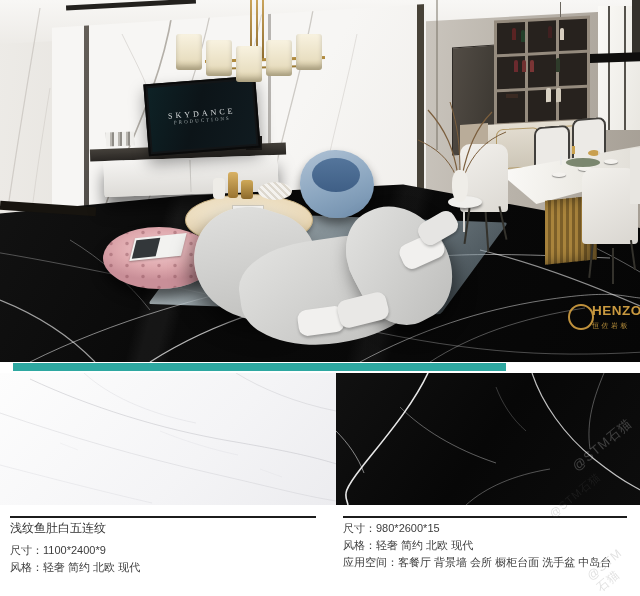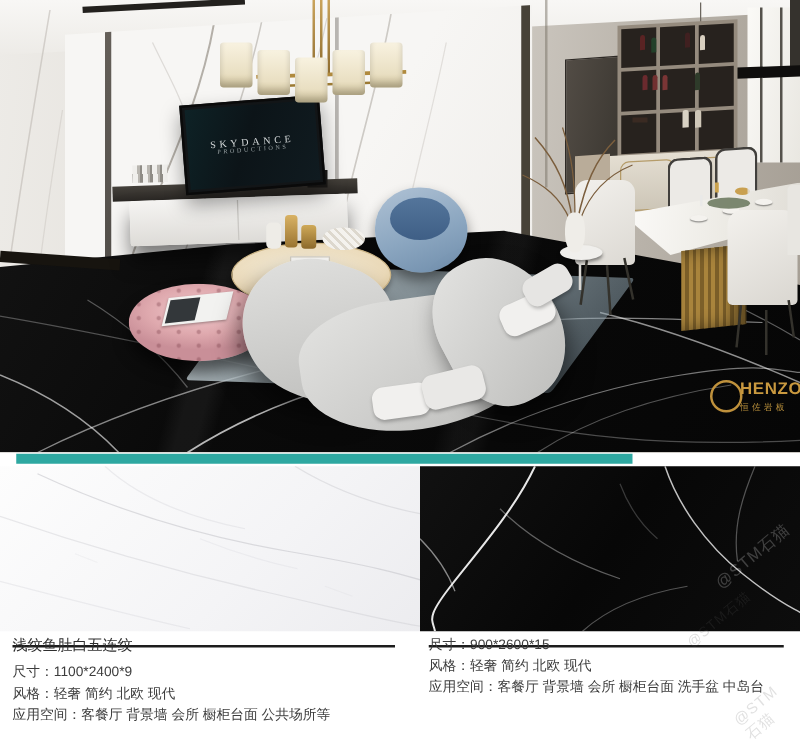--- a/index.html
+++ b/index.html
@@ -136,21 +136,21 @@
   
   .teal-divider{left:13px;top:363px;width:493px;height:8px;background:#2EA8A1;}
   .swatch-white{left:0;top:373px;width:336px;height:132px;
     background:linear-gradient(135deg,#fdfdfd,#f4f4f6 60%,#ececef);}
   .swatch-black{left:336px;top:373px;width:304px;height:132px;
     background:linear-gradient(125deg,#111111,#070707 50%,#0d0d0d);}
   
   .sep{height:2px;background:#1c1c1c;}
   .sep-left{left:10px;top:516px;width:306px;}
   .sep-right{left:343px;top:516px;width:284px;}
-  .product-card{top:508px;color:#3c3c3c;}
+  .product-card{top:520px;color:#3c3c3c;}
   .card-left{left:10px;width:326px;}
   .card-right{left:343px;width:294px;}
   .prod-name{font-size:12px;color:#2e2e2e;margin:0 0 5px 0;}
   .spec{font-size:11px;line-height:17px;white-space:nowrap;}
   
   .wm{font-size:13px;letter-spacing:1px;transform:rotate(-40deg);}
   .wm1{left:566px;top:436px;color:rgba(255,255,255,.22);}
   .wm2{left:544px;top:488px;color:rgba(90,90,90,.20);font-size:11px;}
   .wm3{left:588px;top:552px;color:rgba(120,120,120,.22);font-size:12px;}
 </style>
@@ -360,28 +360,25 @@
   <div class="a sep sep-right"></div>
 
   <div class="a product-card card-left">
     <div class="prod-name">浅纹鱼肚白五连纹</div>
     <div class="spec">
       <span>尺寸：</span><span>1100*2400*9</span>
     </div>
     <div class="spec">
       <span>风格：</span><span>轻奢 简约 北欧 现代</span>
     </div>
-    <div class="spec">
-      <span>应用空间：</span><span>客餐厅 背景墙 会所 橱柜台面 公共场所等</span>
-    </div>
   </div>
 
   <div class="a product-card card-right">
     <div class="spec">
-      <span>尺寸：</span><span>900*2600*15</span>
+      <span>尺寸：</span><span>980*2600*15</span>
     </div>
     <div class="spec">
       <span>风格：</span><span>轻奢 简约 北欧 现代</span>
     </div>
     <div class="spec">
       <span>应用空间：</span><span>客餐厅 背景墙 会所 橱柜台面 洗手盆 中岛台</span>
     </div>
   </div>
 
   <div class="a wm wm1">@STM石猫</div>

